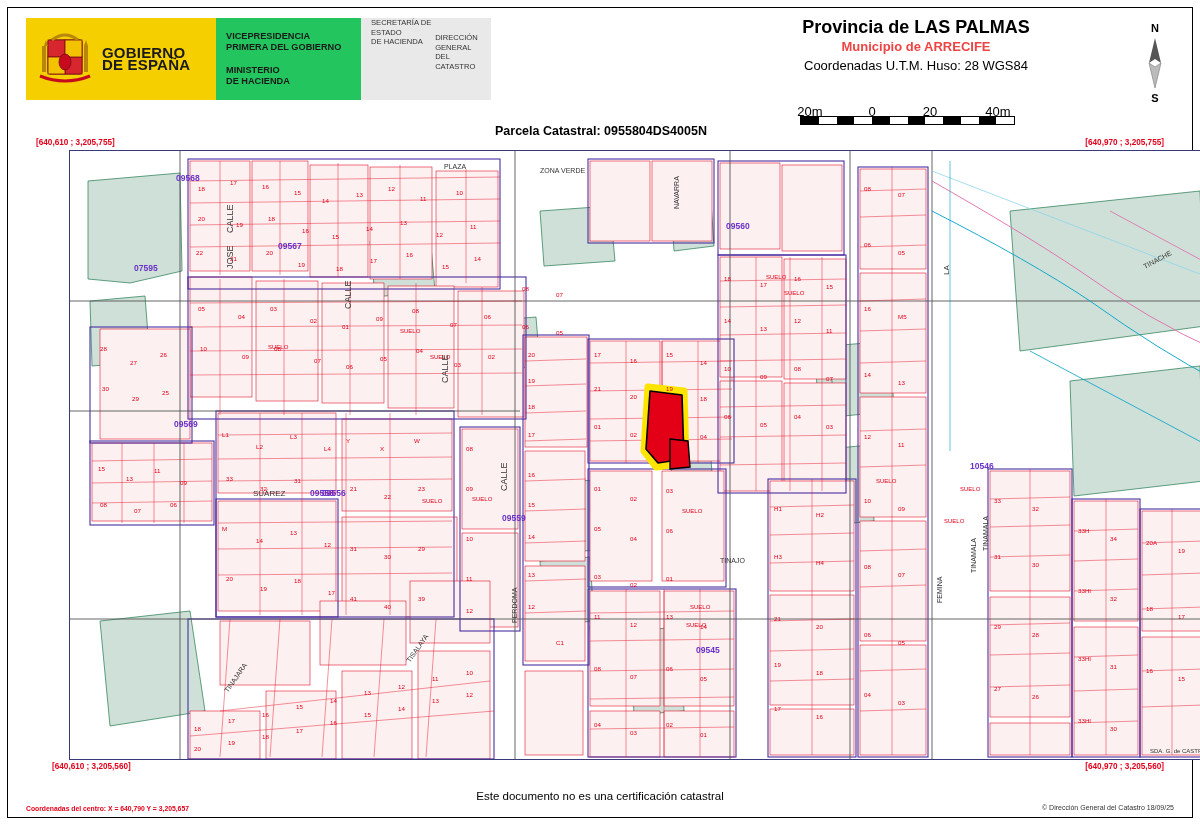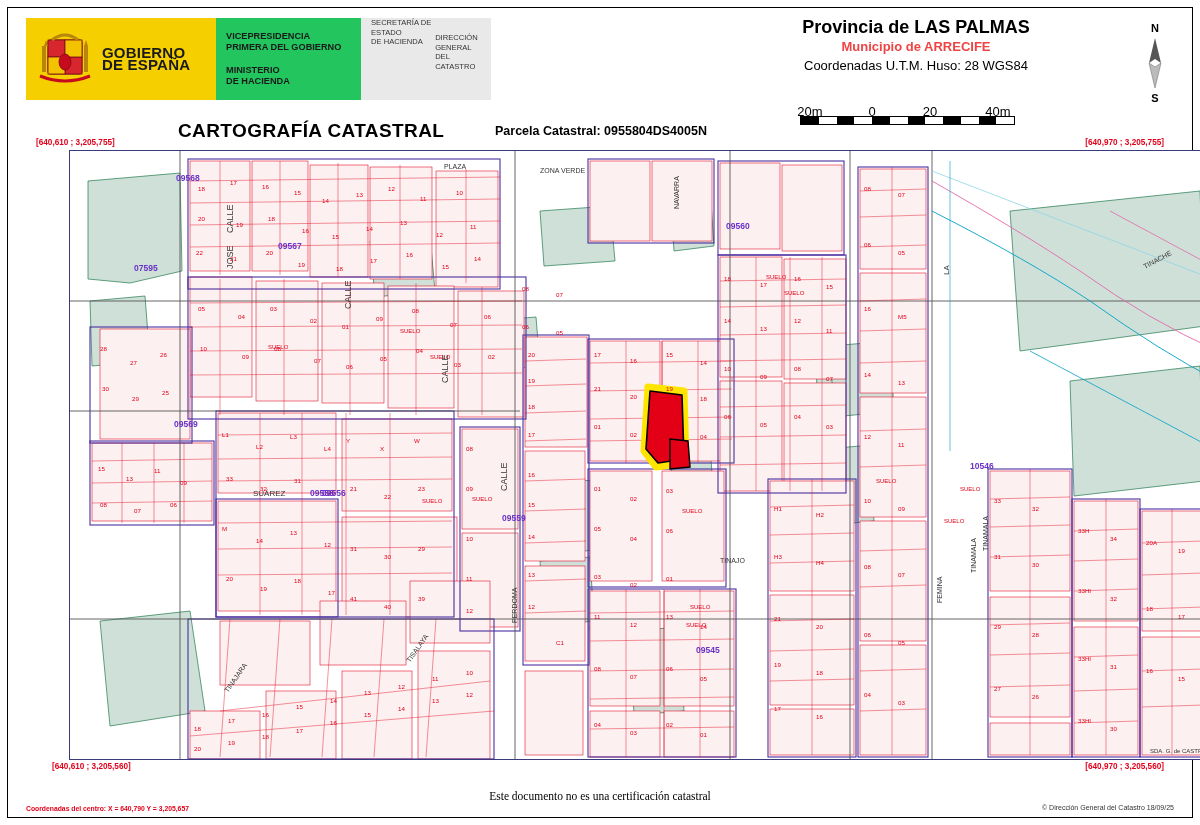--- a/index.html
+++ b/index.html
@@ -98,21 +98,21 @@
   .map-wrap{
     position:absolute;left:26px;top:150px;width:1148px;height:608px;
     border:1px solid #3a3a7a;
     overflow:hidden;background:#ffffff;margin-left:43px;
   }
   .map-svg{position:absolute;left:0;top:0;}
 
   
   .footer-note{
     position:absolute;left:0;top:790px;width:1200px;text-align:center;
-    font-size:11.5px;color:#000;font-family:Liberation Serif, serif;
+    font-size:11.5px;color:#000;
   }
   .footer-left{
     position:absolute;left:26px;top:805px;font-size:6.8px;color:#e2001a;font-weight:bold;
   }
   .footer-right{
     position:absolute;right:26px;top:804px;font-size:7px;color:#333;
   }
 </style>
 </head>
 <body>
@@ -169,21 +169,20 @@
       </div>
     </div>
 
     <div class="hdr-right">
       <div class="h1">Provincia de LAS PALMAS</div>
       <div class="h2">Municipio de ARRECIFE</div>
       <div class="h3">Coordenadas U.T.M. Huso: 28 WGS84</div>
     </div>
   </div>
 
-  <div class="title-cart">CARTOGRAFÍA CATASTRAL</div>
   <div class="parcela">Parcela Catastral: 0955804DS4005N</div>
 
   <div class="scalebar">
     <div class="sb-row">
       <div style="background:#000"></div>
         <div style="background:#fff"></div>
       <div style="background:#000"></div>
         <div style="background:#fff"></div>
       <div style="background:#000"></div>
         <div style="background:#fff"></div>

